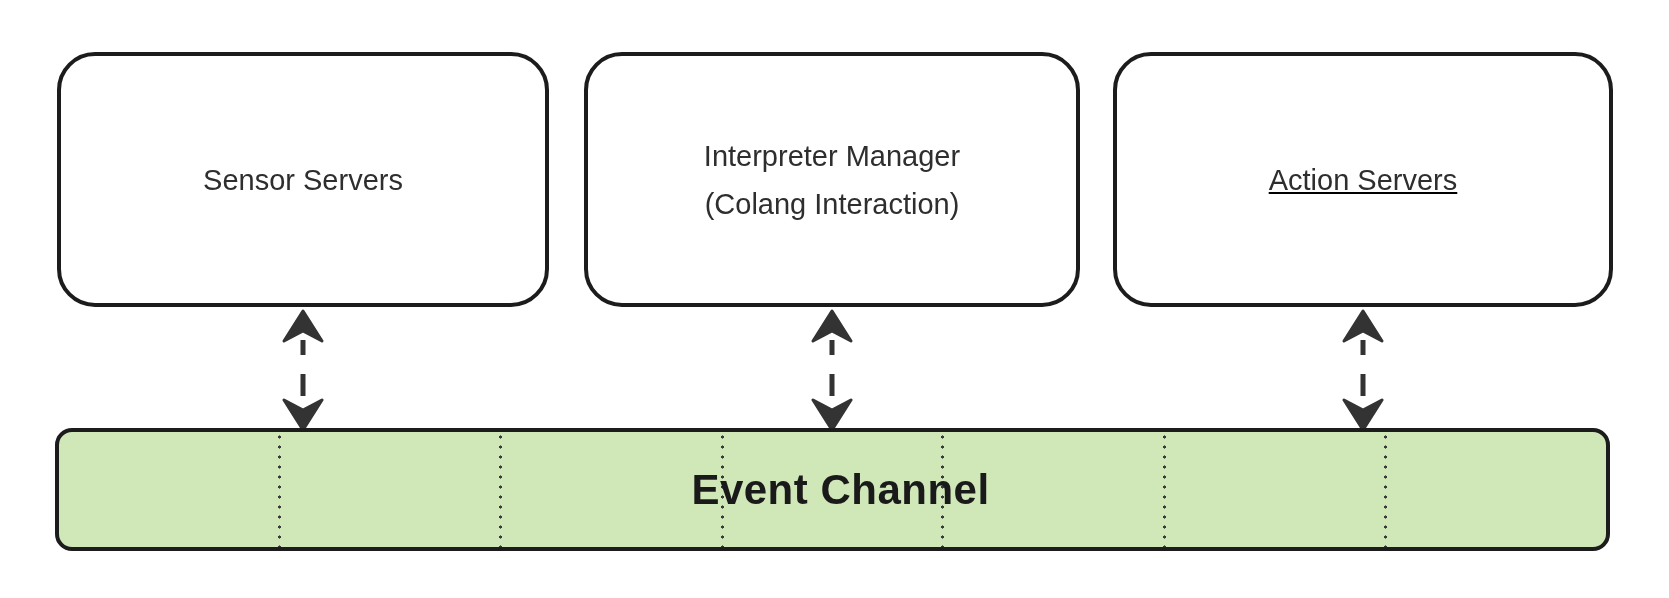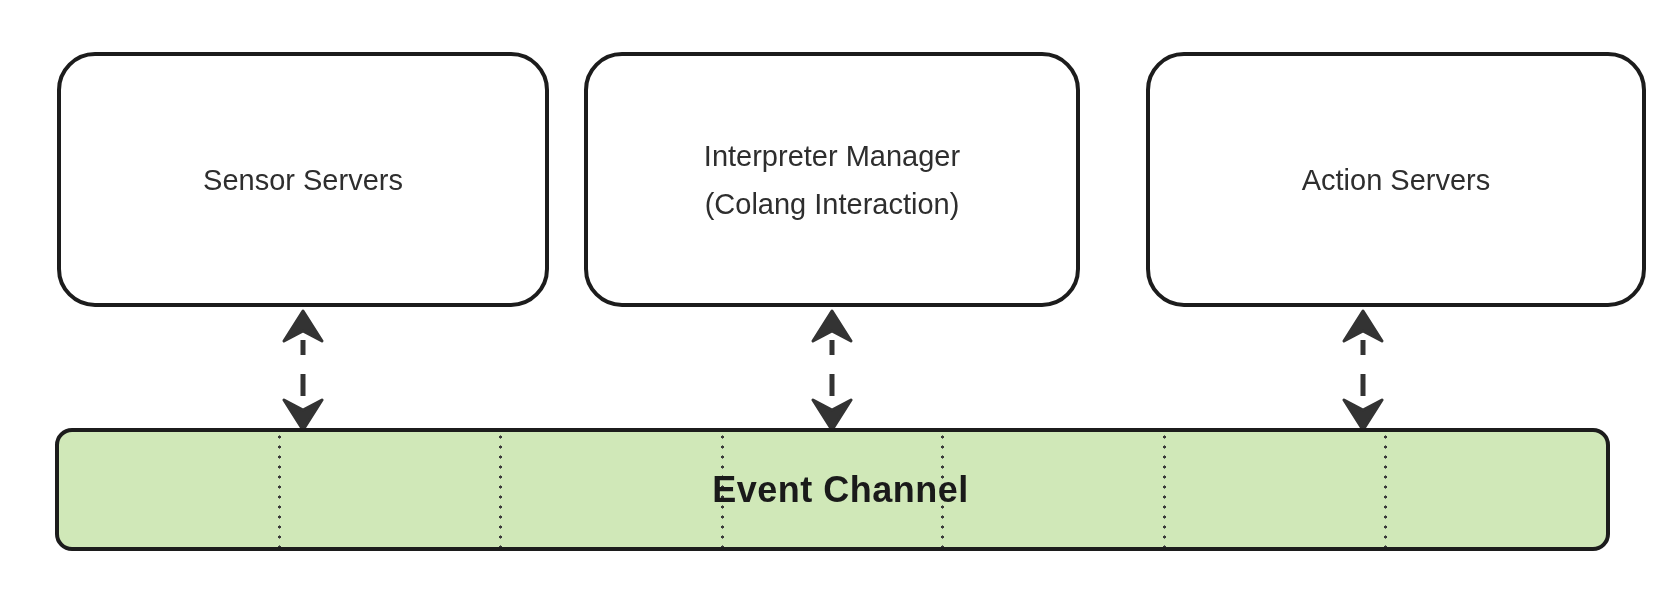--- a/index.html
+++ b/index.html
@@ -29,21 +29,21 @@
     text-align: center;
   }
   .node-label {
     color: #2e2e2e;
     font-size: 29px;
     line-height: 48px;
   }
   .node-label .line { display: block; }
   #node-sensor      { left: 57px;   width: 484px; }
   #node-interaction { left: 584px;  width: 488px; }
-  #node-action      { left: 1146px; width: 492px; }
+  #node-action      { left: 1113px; width: 492px; text-decoration: underline; }
 
   .connector {
     position: absolute;
     top: 309px;
     width: 48px;
     height: 123px;
   }
   #connector-1 { left: 279px; }   
   #connector-2 { left: 808px; }   
   #connector-3 { left: 1339px; }  
@@ -57,21 +57,21 @@
     background: #d0e8b8;
     border: 4px solid #1c1c1c;
     border-radius: 17px;
     display: flex;
     align-items: center;
     justify-content: center;
   }
   .channel-label {
     position: relative;
     z-index: 2;
-    font-size: 36px;
+    font-size: 42px;
     font-weight: bold;
     color: #1a1a1a;
     letter-spacing: 0.5px;
     margin-left: 16px;
   }
   .lane-divider {
     position: absolute;
     top: 0;
     bottom: 0;
     width: 3px;

